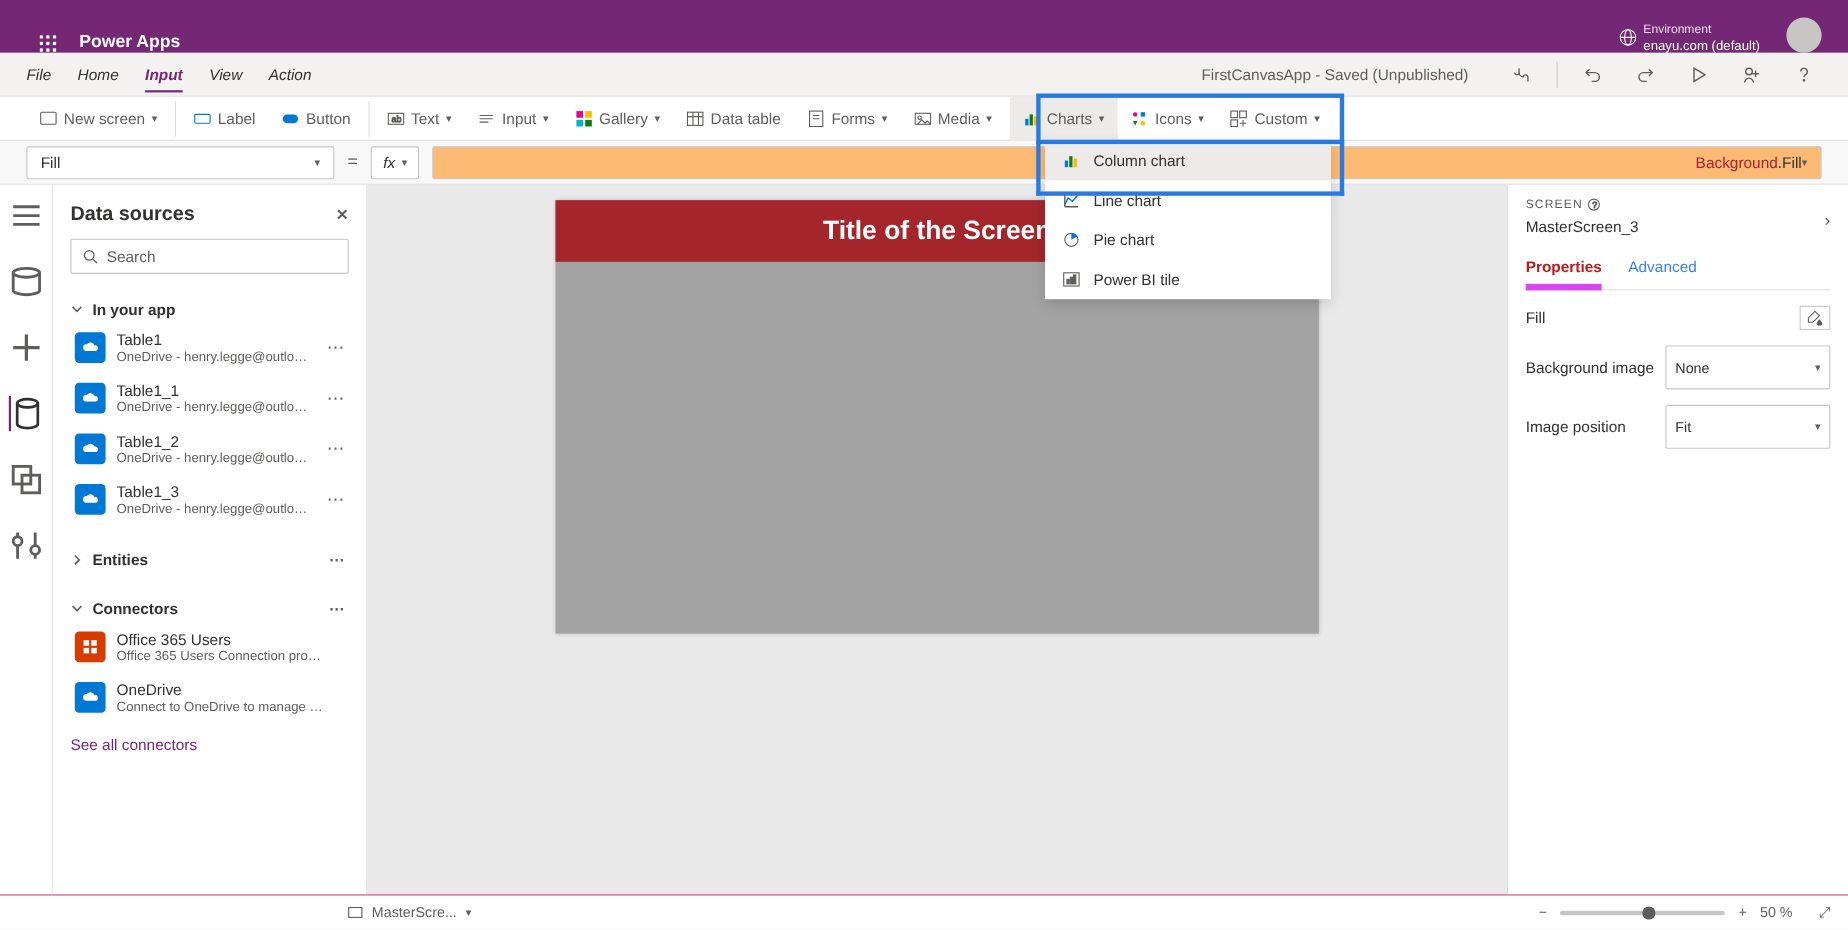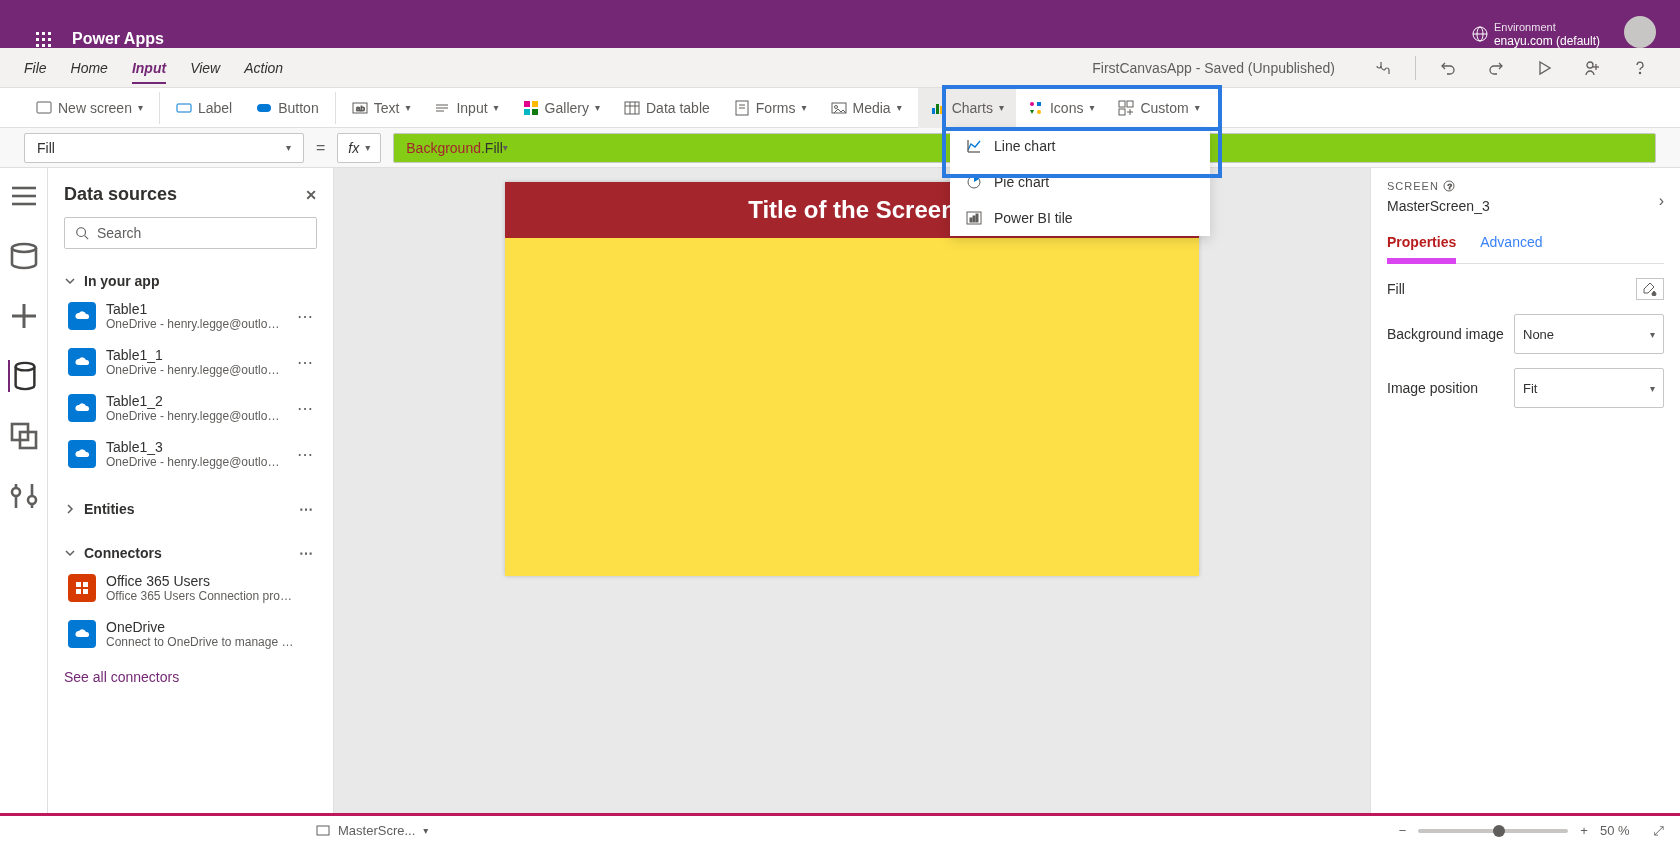--- a/index.html
+++ b/index.html
@@ -43,21 +43,21 @@
 .dropdown-item { display:flex; align-items:center; gap:12px; padding:10px 16px; font-size:14px; color:#323130; cursor:pointer; }
 .dropdown-item.hover { background:#edebe9; }
 .dropdown-item svg { width:16px; height:16px; }
 
 
 .formulabar { height:40px; background:#f8f8f8; display:flex; align-items:center; padding: 0 24px; gap:12px; border-bottom:1px solid #e1dfdd; }
 .prop-box { width:280px; height:30px; background:#fff; border:1px solid #c8c6c4; border-radius:2px; display:flex; align-items:center; padding:0 12px; font-size:14px; justify-content:space-between; }
 .eq { font-size:16px; color:#605e5c; }
 .fx-box { display:flex; align-items:center; gap:6px; background:#fff; border:1px solid #c8c6c4; padding:0 10px; height:30px; border-radius:2px; }
 .fx { font-style:italic; font-size:14px;}
-.formula-input { flex:1; height:30px; background:#84cc16; border:1px solid #c8c6c4; border-radius:2px; padding:0 12px; font-family:"Consolas", monospace; font-size:14px; display:flex; align-items:center; justify-content:flex-start; }
+.formula-input { flex:1; height:30px; background:#fdba74; border:1px solid #c8c6c4; border-radius:2px; padding:0 12px; font-family:"Consolas", monospace; font-size:14px; display:flex; align-items:center; justify-content:flex-end; }
 .formula-input .fn { color:#a4262c; }
 .formula-input .prop { color:#323130; }
 
 
 .main { display:flex; height: calc(845px - 48px - 40px - 40px - 40px - 32px); }
 
 
 .leftrail { width:48px; background:#fff; border-right:1px solid #e1dfdd; display:flex; flex-direction:column; align-items:center; padding-top:12px; gap:28px; }
 .leftrail .rail-btn { width:32px; height:32px; display:flex; align-items:center; justify-content:center; cursor:pointer; color:#605e5c; }
 .leftrail .rail-btn.active { border-left:2px solid #742774; color:#323130;}
@@ -74,25 +74,25 @@
 .ds-icon.orange { background:#d83b01; }
 .ds-meta { flex:1; overflow:hidden; }
 .ds-title { font-size:14px; color:#323130; }
 .ds-sub { font-size:12px; color:#605e5c; white-space:nowrap; overflow:hidden; text-overflow:ellipsis; max-width:190px;}
 .more { color:#605e5c; padding:0 4px;}
 .link { color:#742774; font-size:14px; margin-top:12px; display:inline-block; cursor:pointer;}
 
 
 .canvas-area { flex:1; background:#e9e9e9; display:flex; flex-direction:column; }
 .canvas { flex:1; display:flex; justify-content:center; align-items:flex-start; padding-top:14px;}
-.screen { width:694px; height:394px; background:#fde047; box-shadow:0 0 4px rgba(0,0,0,.2); }
+.screen { width:694px; height:394px; background:#a3a3a3; box-shadow:0 0 4px rgba(0,0,0,.2); }
 .banner { height:56px; background:#a4262c; color:#fff; font-weight:700; font-size:24px; display:flex; align-items:center; justify-content:center;}
 
 
-.statusbar { height:32px; background:#fff; border-top:3px solid #be185d; display:flex; align-items:center; padding:0 16px; font-size:13px; color:#605e5c; gap:12px;}
+.statusbar { height:32px; background:#fff; border-top:1px solid #be185d; display:flex; align-items:center; padding:0 16px; font-size:13px; color:#605e5c; gap:12px;}
 .statusbar .grow { flex:1; }
 .zoom-slider { width:150px; height:4px; background:#c8c6c4; position:relative; border-radius:2px;}
 .zoom-slider .thumb { position:absolute; top:-4px; left:50%; width:12px; height:12px; border-radius:50%; background:#605e5c;}
 
 
 .proppanel { width:310px; background:#fff; border-left:1px solid #e1dfdd; padding:12px 16px;}
 .proppanel .section-label { font-size:11px; letter-spacing:1px; color:#605e5c; display:flex; align-items:center; gap:4px;}
 .proppanel .screen-name { font-size:14px; margin-top:6px;}
 .tabrow { display:flex; gap:24px; border-bottom:1px solid #e1dfdd; margin-top:12px;}
 .tabrow .tab { font-size:14px; padding:8px 0; cursor:pointer; color:#3b82f6;}
@@ -291,20 +291,28 @@
         <line x1="9" y1="12" x2="15" y2="12"></line>
       </svg>
     <span>Custom</span>
       <span class="chev">▾</span>
   </div>
 
   <div class="chart-hl"></div>
   <div class="chart-hl2"></div>
 
   <div class="dropdown">
+    <div class="dropdown-item hover">
+      <svg viewBox="0 0 16 16">
+          <rect x="2" y="8" width="3" height="6" fill="#0078d4"></rect>
+          <rect x="6" y="4" width="3" height="10" fill="#107c10"></rect>
+          <rect x="10" y="6" width="3" height="8" fill="#ffb900"></rect>
+        </svg>
+      <span>Column chart</span>
+    </div>
     <div class="dropdown-item">
       <svg viewBox="0 0 16 16" fill="none" stroke="#0078d4" stroke-width="1.3">
           <polyline points="2,12 5,6 9,9 14,3"></polyline>
           <line x1="2" y1="14" x2="2" y2="2" stroke="#605e5c"></line>
           <line x1="2" y1="14" x2="14" y2="14" stroke="#605e5c"></line>
         </svg>
       <span>Line chart</span>
     </div>
     <div class="dropdown-item">
       <svg viewBox="0 0 16 16">

